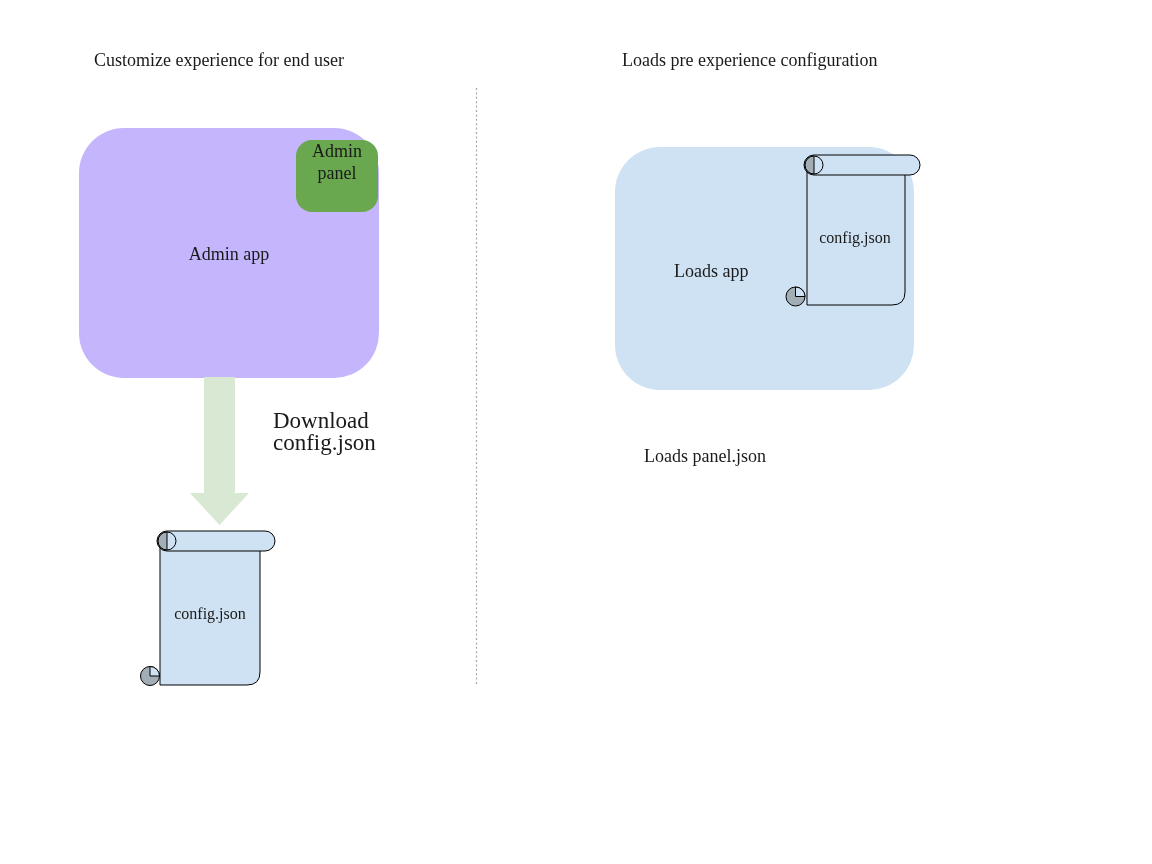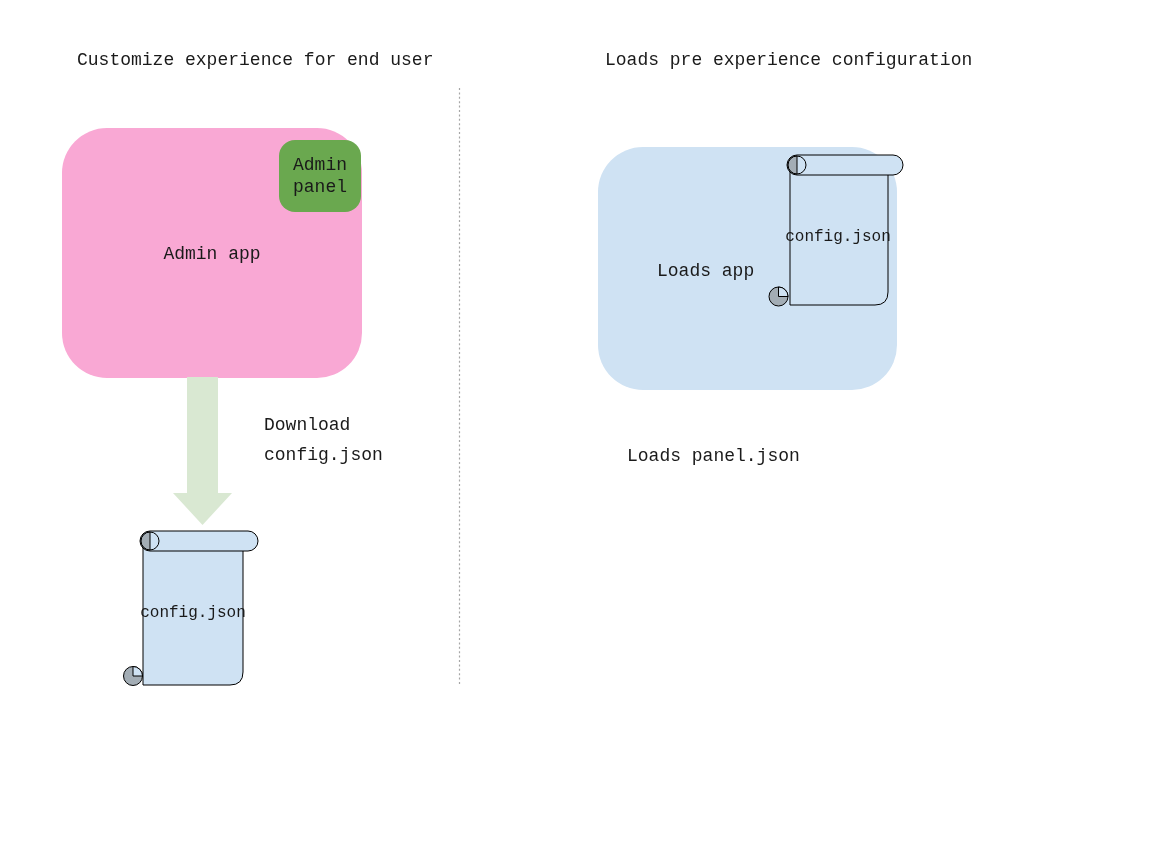--- a/index.html
+++ b/index.html
@@ -1,52 +1,53 @@
 <!DOCTYPE html>
 <html><head>
 <meta charset="utf-8">
 <style>
   html,body{margin:0;padding:0;background:#ffffff;}
   .canvas{
     position:relative;
     width:1076px;height:864px;
     background:#ffffff;
-    font-family:Liberation Mono, monospace;
+    font-family:Liberation Serif, serif;
     color:#1a1a1a;
     overflow:hidden;
+    margin-left:17px;
   }
   .abs{position:absolute;}
   .heading{
     font-size:18px;line-height:21px;color:#1a1a1a;white-space:nowrap;
   }
   .shape-label{
     font-size:18px;line-height:22px;color:#1a1a1a;white-space:nowrap;
   }
   .scroll-label{
     font-size:16px;line-height:19px;color:#1a1a1a;white-space:nowrap;
     transform:translateX(-50%);
   }
   .admin-app-box{
     left:62px;top:128px;width:300px;height:250px;
-    background:#f9a8d4;border-radius:45px;
+    background:#c4b5fd;border-radius:45px;
     display:flex;align-items:center;justify-content:center;
   }
   .admin-panel-box{
     left:279px;top:140px;width:82px;height:72px;
     background:#6aa84f;border-radius:16px;
-    display:flex;align-items:center;justify-content:center;
+    display:flex;align-items:flex-start;justify-content:center;
     text-align:center;
   }
   .demo-app-box{
     left:598px;top:147px;width:299px;height:243px;
     background:#cfe2f3;border-radius:45px;
   }
   .download-label{
-    left:264px;top:410px;
-    font-size:18px;line-height:30px;white-space:pre-line;
+    left:256px;top:410px;
+    font-size:23px;line-height:22px;white-space:pre-line;
   }
   .caption-label{left:627px;top:446px;}
   .demo-app-label{left:657px;top:260px;}
   .svg-overlay{left:0;top:0;width:1152px;height:864px;pointer-events:none;}
 </style>
 </head>
 <body>
 
 <div class="canvas">
 

